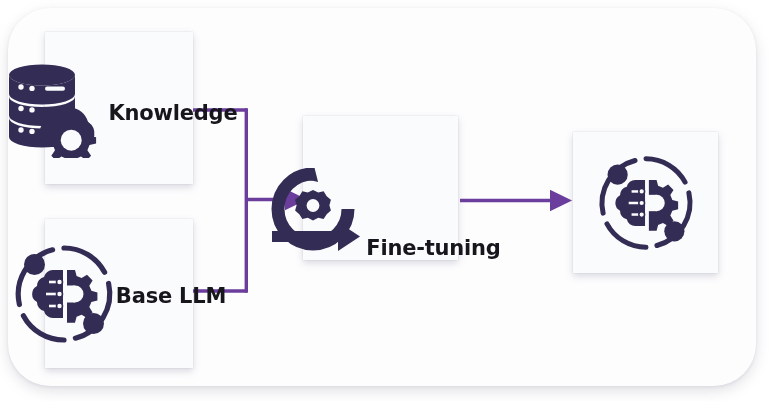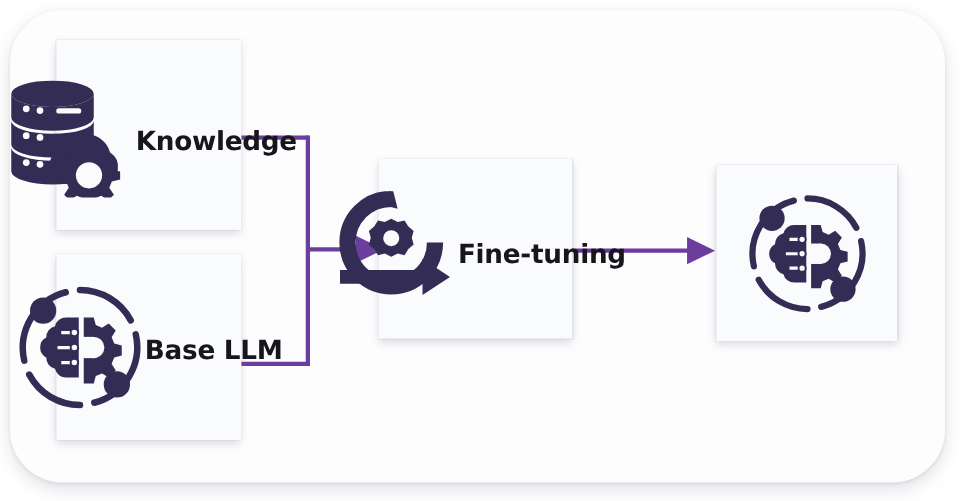--- a/index.html
+++ b/index.html
@@ -71,26 +71,26 @@
     text-align: center;
   }
 
   #node-knowledge {
     left: 45px;  top: 32px;  width: 148px; height: 152px;
   }
   #node-knowledge .glyph { margin-top: 4px; }
   #node-knowledge .node-label { font-size: 21px; margin-top: 9px; }
 
   #node-base-llm {
-    left: 45px;  top: 203px; width: 148px; height: 149px;
+    left: 45px;  top: 219px; width: 148px; height: 149px;
   }
   #node-base-llm .node-label { font-size: 21px; margin-top: 4px; }
 
   #node-fine-tuning {
-    left: 303px; top: 127px; width: 155px; height: 144px;
+    left: 303px; top: 116px; width: 155px; height: 144px; align-items: flex-end;
   }
   #node-fine-tuning .node-label { font-size: 21px; margin-top: 8px; }
 
   #node-tuned-llm {
     left: 573px; top: 132px; width: 145px; height: 141px;
   }
   #node-tuned-llm .node-label { font-size: 20px; margin-top: 3px; }
 </style>
 </head>
 <body>

